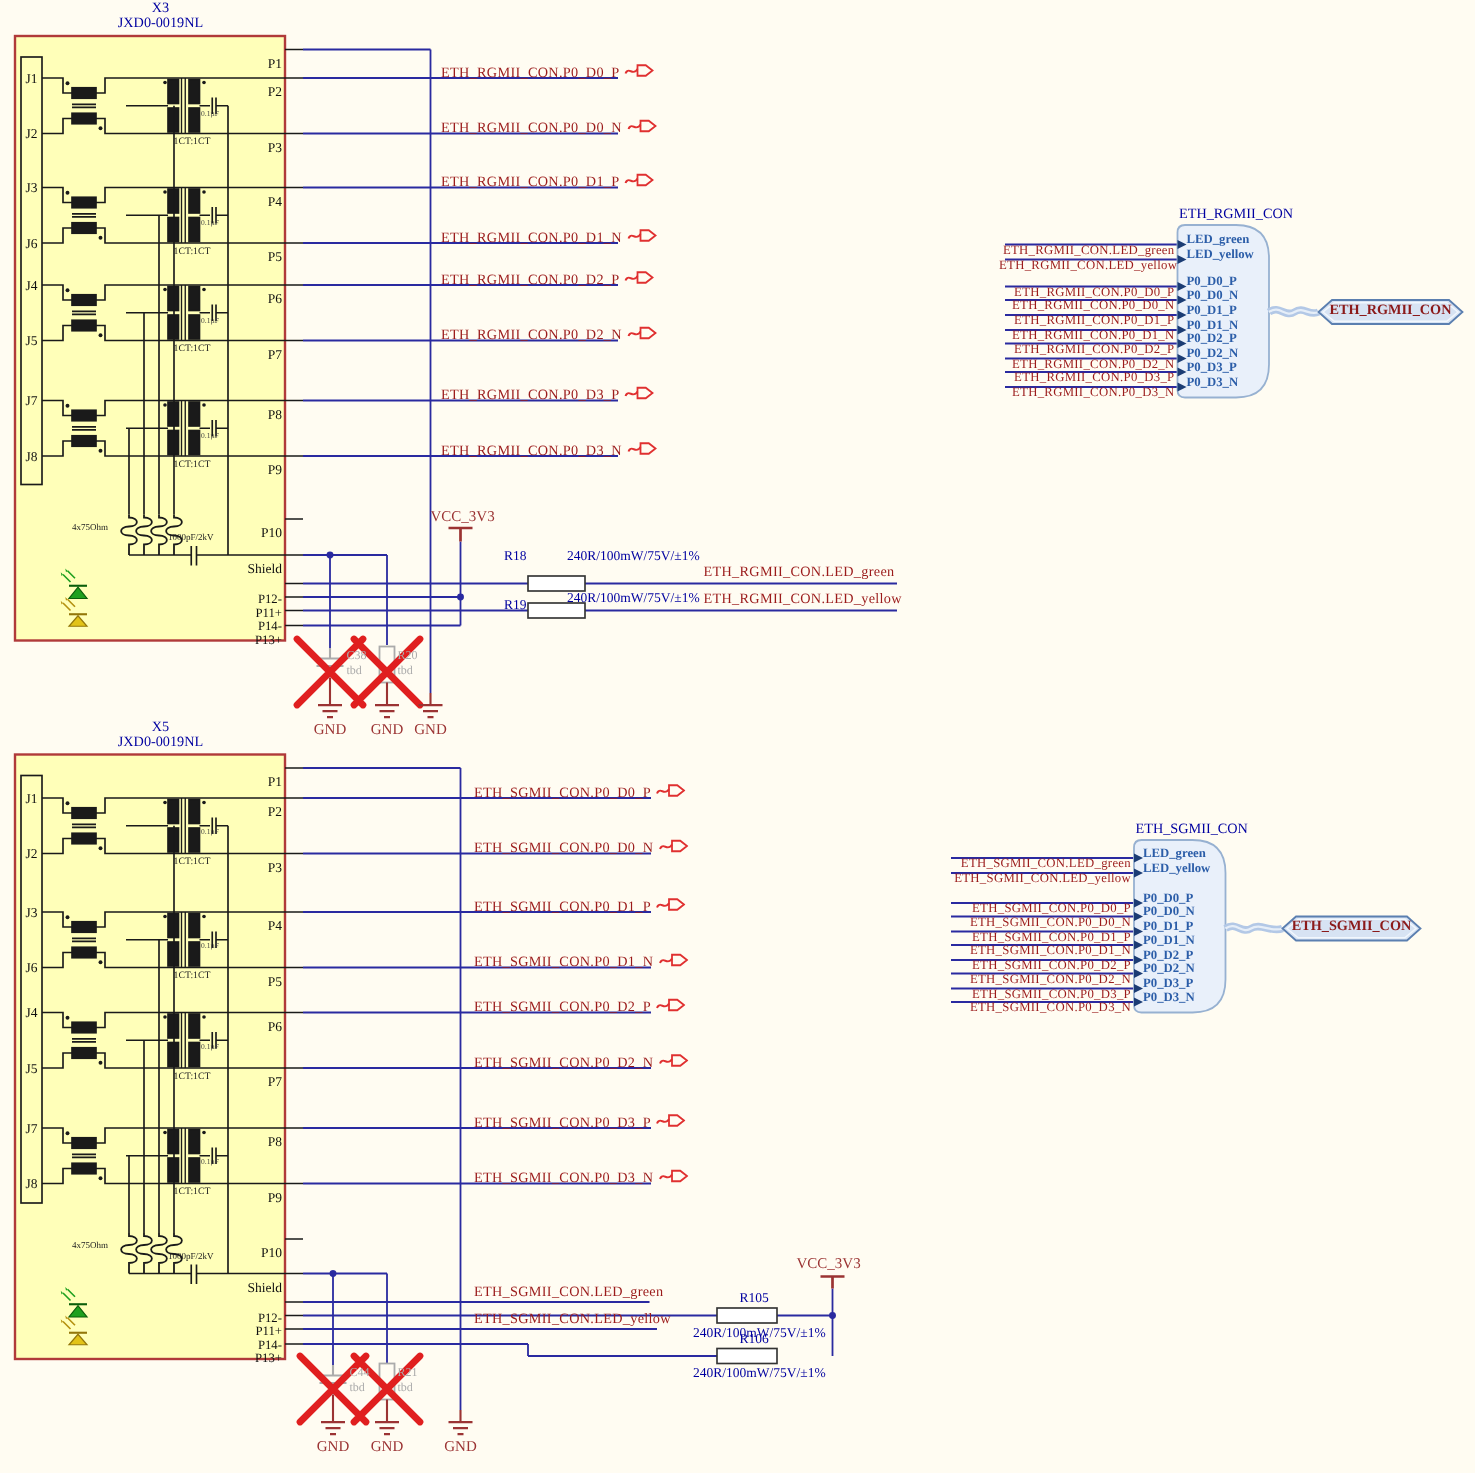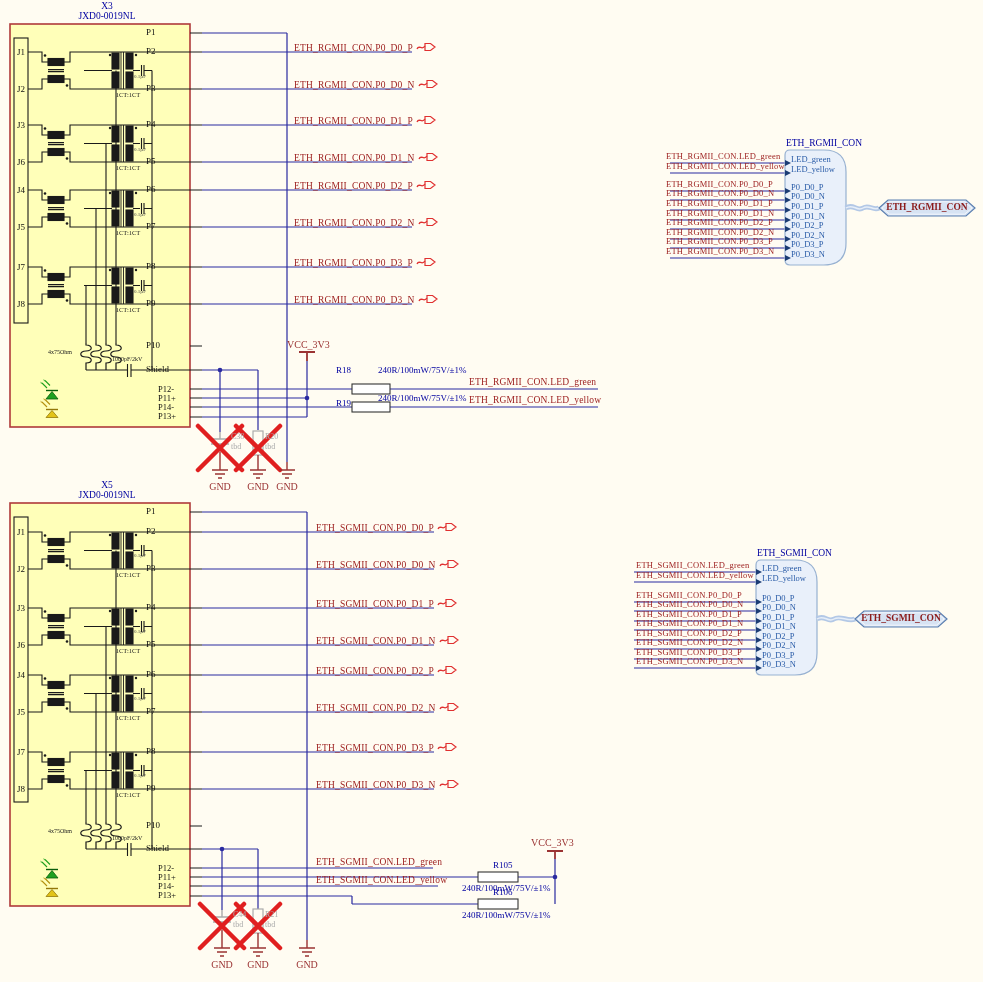--- a/index.html
+++ b/index.html
@@ -2,24 +2,24 @@
 <html><head>
 <meta charset="utf-8">
 <style>
   html,body{margin:0;padding:0;background:#FFFCF2;}
   #canvas{position:relative;width:983px;height:982px;background:#FFFCF2;overflow:hidden;
           font-family:"Liberation Serif",serif;}
   svg.bg{position:absolute;left:0;top:0;pointer-events:none;}
   .t{position:absolute;white-space:nowrap;font:9.5px "Liberation Serif",serif;color:#111;line-height:1;}
   .mr{color:#9B1B1B;letter-spacing:.2px;}
   .bl{color:#0000A0;}
-  .stl{color:#2B5DA8;font-size:8.5px;}
+  .stl{color:#2B5DA8;font-size:8.5px;font-weight:bold;}
   .gy{color:#ABABAB;font-size:8px;}
   .c{text-align:center;}
-  .r{}
+  .r{text-align:right;margin-top:10px;}
   .s9{font-size:9px;}
   .s85{font-size:8.5px;}
   .s65{font-size:6.5px;color:#222;}
   .s6{font-size:6px;color:#222;}
   .s5{font-size:5px;color:#444;}
   .pwr{color:#9B3333;font-size:10px;}
   .port{font-weight:600;color:#8B1A1A;text-align:center;font-size:9.5px;}
   .hglyph{vertical-align:-1px;margin-left:3px;}
 </style>
 </head>

